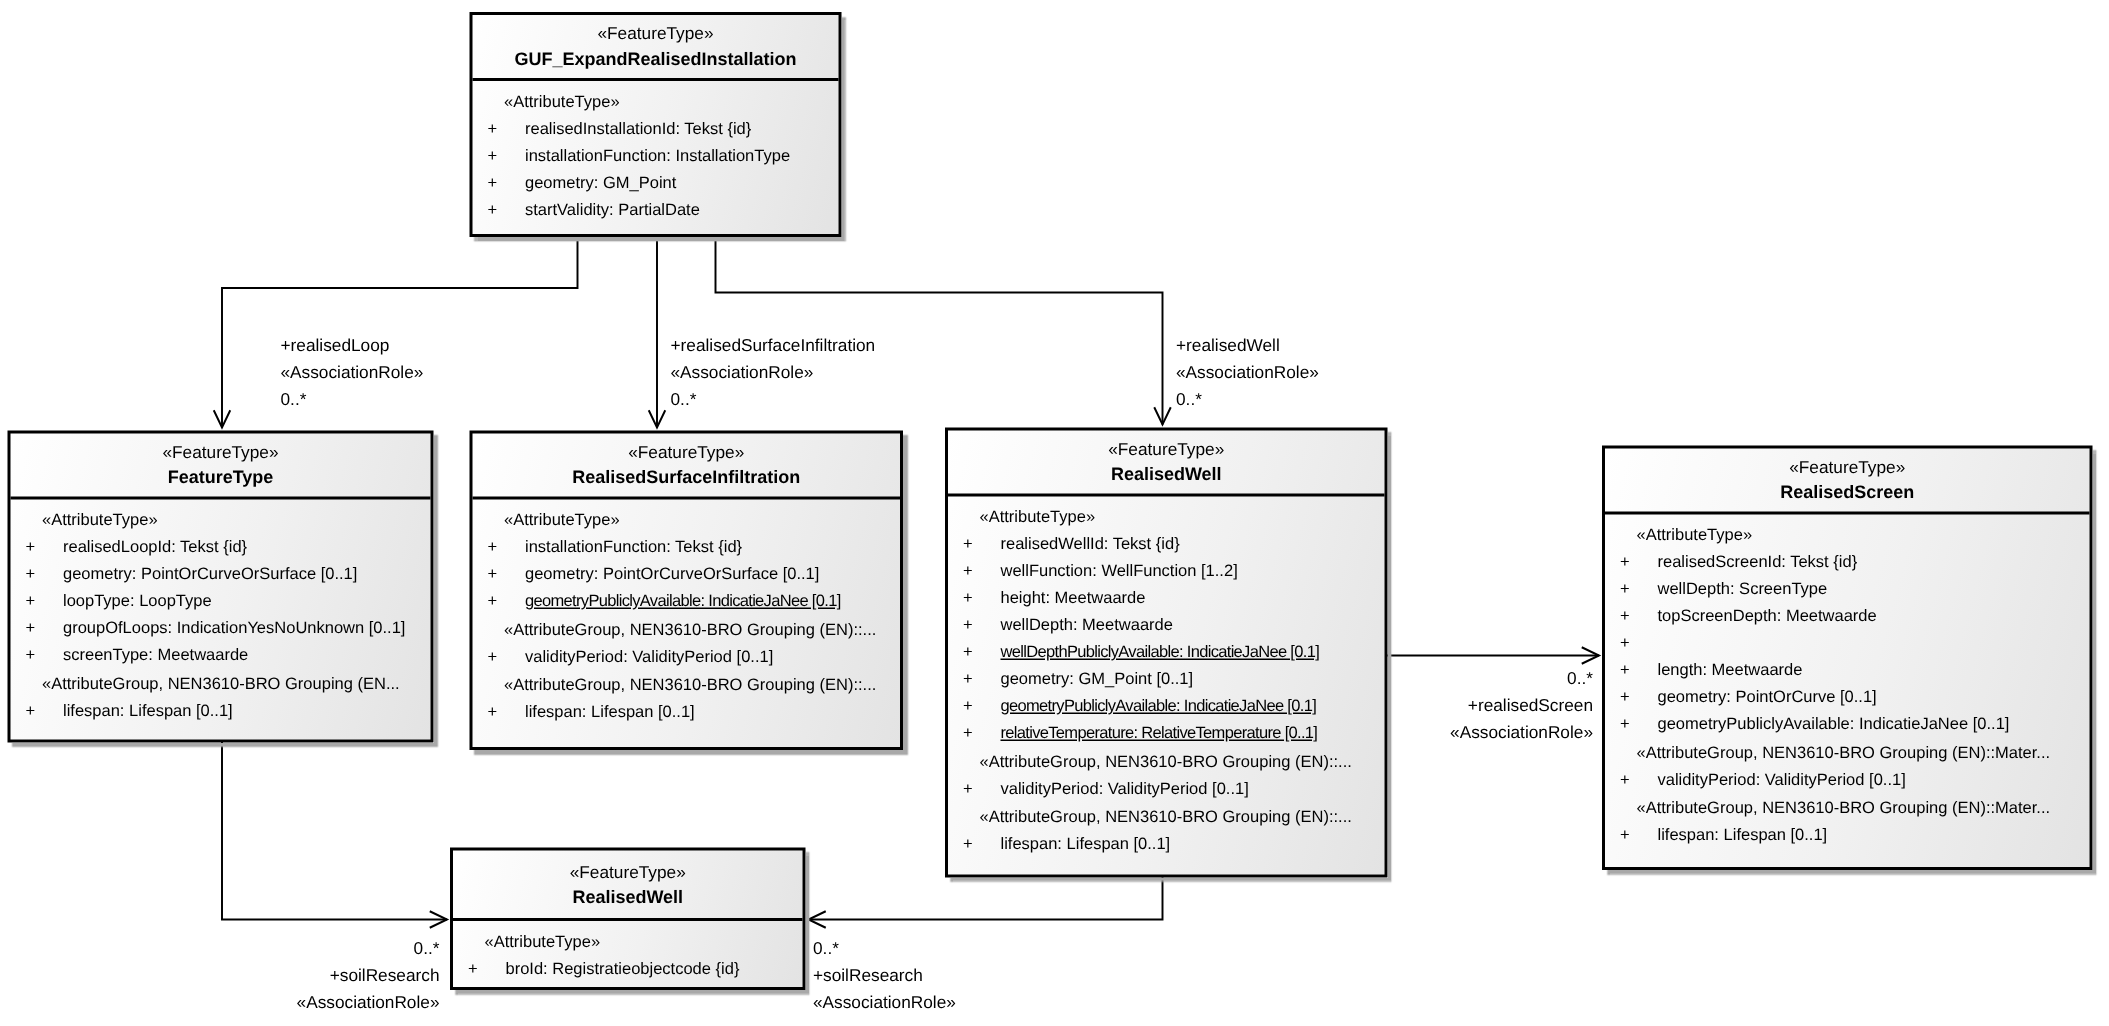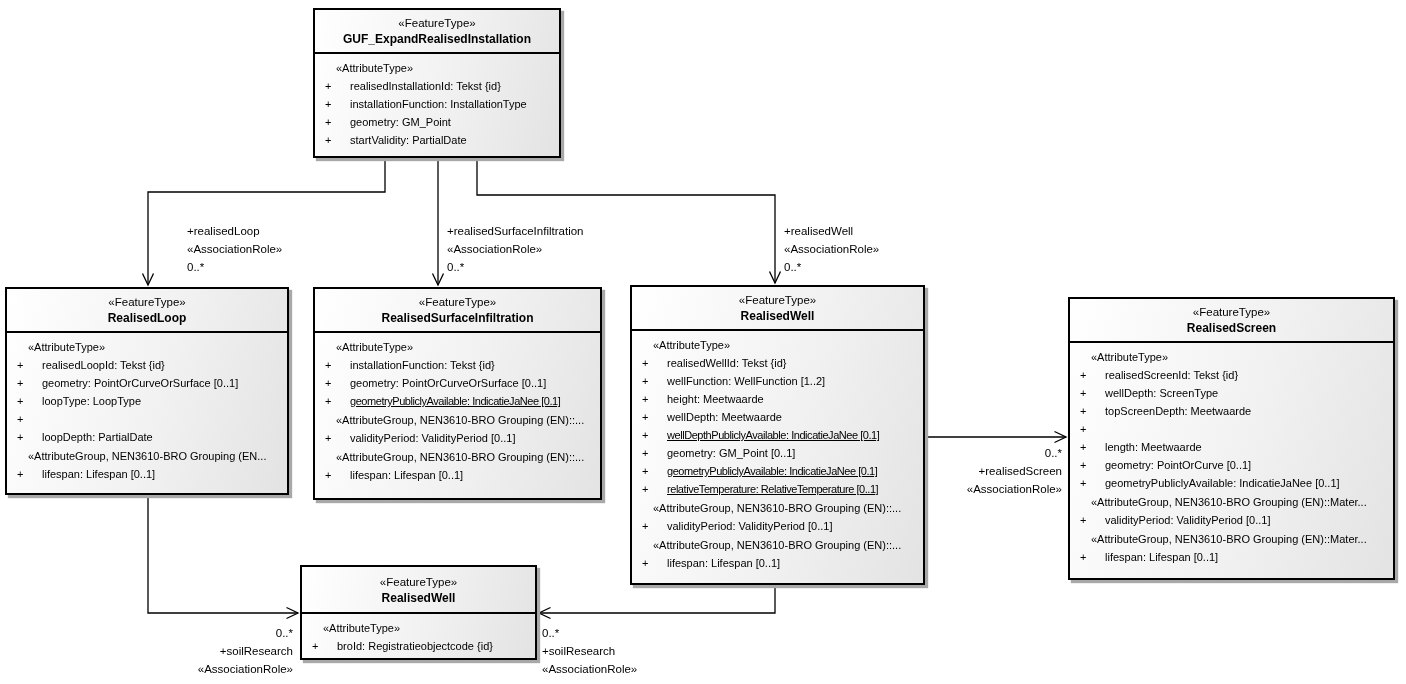--- a/index.html
+++ b/index.html
@@ -70,42 +70,43 @@
       <div class="row">
           <span class="vis">+</span>
           <span class="atext">startValidity: PartialDate</span>
         </div>
     </div>
   </div>
 
   <div class="uml-box" style="left:5px;top:287px;width:284px;height:208px;">
     <div class="uml-title">
       <div class="stereo">«FeatureType»</div>
-      <div class="cname">RealisedLoop</div>
+      <div class="cname">FeatureType</div>
     </div>
     <div class="uml-attrs">
       <div class="sec">«AttributeType»</div>
       <div class="row">
           <span class="vis">+</span>
           <span class="atext">realisedLoopId: Tekst {id}</span>
         </div>
       <div class="row">
           <span class="vis">+</span>
           <span class="atext">geometry: PointOrCurveOrSurface [0..1]</span>
         </div>
       <div class="row">
           <span class="vis">+</span>
           <span class="atext">loopType: LoopType</span>
         </div>
       <div class="row">
           <span class="vis">+</span>
-        </div>
-      <div class="row">
-          <span class="vis">+</span>
-          <span class="atext">loopDepth: PartialDate</span>
+          <span class="atext">groupOfLoops: IndicationYesNoUnknown [0..1]</span>
+        </div>
+      <div class="row">
+          <span class="vis">+</span>
+          <span class="atext">screenType: Meetwaarde</span>
         </div>
       <div class="sec gap">«AttributeGroup, NEN3610-BRO Grouping (EN...</div>
       <div class="row">
           <span class="vis">+</span>
           <span class="atext">lifespan: Lifespan [0..1]</span>
         </div>
     </div>
   </div>
 
   <div class="uml-box" style="left:313px;top:287px;width:289px;height:213px;">

